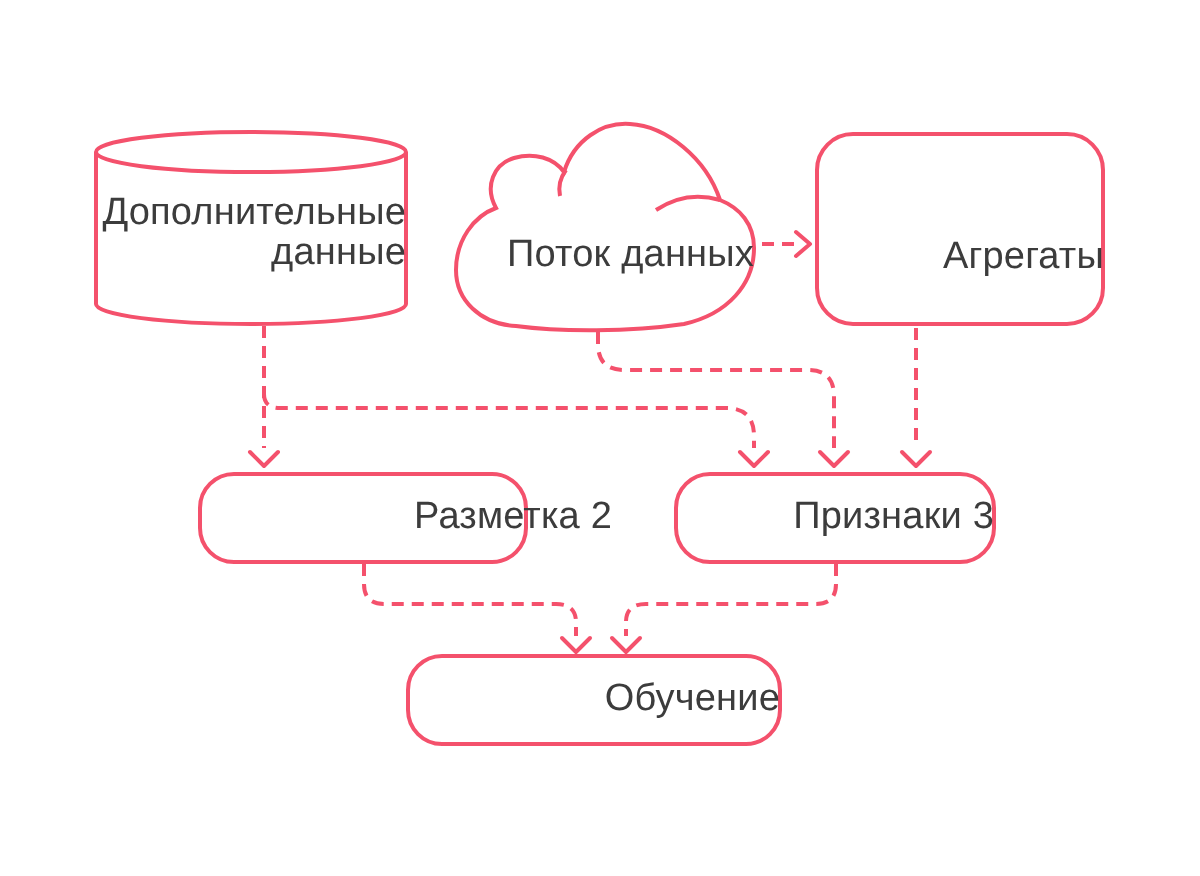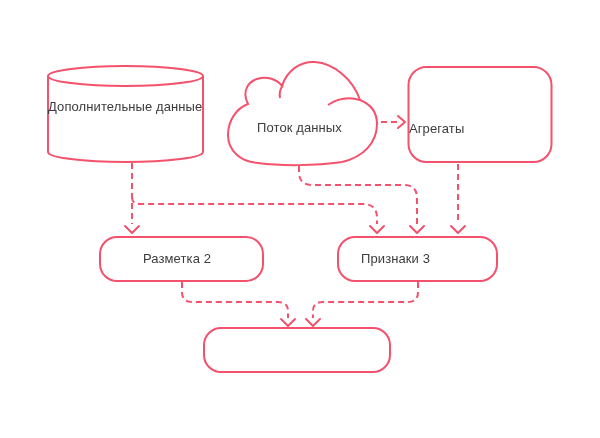--- a/index.html
+++ b/index.html
@@ -15,23 +15,23 @@
     font-family:"Liberation Sans", sans-serif;
     overflow:hidden;
   }
   .stage svg{position:absolute;left:0;top:0;}
   .shape{fill:none;stroke:var(--accent);stroke-width:2;}
   .dash{fill:none;stroke:var(--accent);stroke-width:2;stroke-dasharray:6 4;}
   .head{fill:none;stroke:var(--accent);stroke-width:2;stroke-linecap:round;stroke-linejoin:round;}
   .label{
     position:absolute;
     color:var(--ink);
-    font-size:13px;
+    font-size:19px;
     line-height:20px;
-    text-align:left;
+    text-align:right;
     letter-spacing:0.1px;
     user-select:none;
   }
 </style>
 </head>
 <body>
 
 <div class="stage">
 
   <svg width="600" height="438" viewBox="0 0 600 438">
@@ -100,22 +100,23 @@
       <g>
         <path class="dash" d="M 418 282 V 292 Q 418 302 408 302 H 323 Q 313 302 313 311 V 318"></path>
         <path class="head" d="M 306 319 L 313 326 L 320 319"></path>
       </g>
 
     </g>
   </svg>
 
   <div class="label" style="left:48px;top:97px;width:155px;">Дополнительные данные</div>
 
-  <div class="label" style="left:229px;top:118px;width:148px;padding-left:28px;">Поток данных</div>
+  <div class="label" style="left:229px;top:118px;width:148px;">Поток данных</div>
 
   <div class="label" style="left:409px;top:119px;width:143px;">Агрегаты</div>
 
   <div class="label" style="left:100px;top:249px;width:163px;margin-left:43px;">Разметка 2</div>
 
-  <div class="label" style="left:349px;top:249px;width:159px;padding-left:12px;">Признаки 3</div>
+  <div class="label" style="left:338px;top:249px;width:159px;">Признаки 3</div>
 
+  <div class="label" style="left:204px;top:340px;width:186px;">Обучение</div>
 
 </div>
 
 </body></html>

